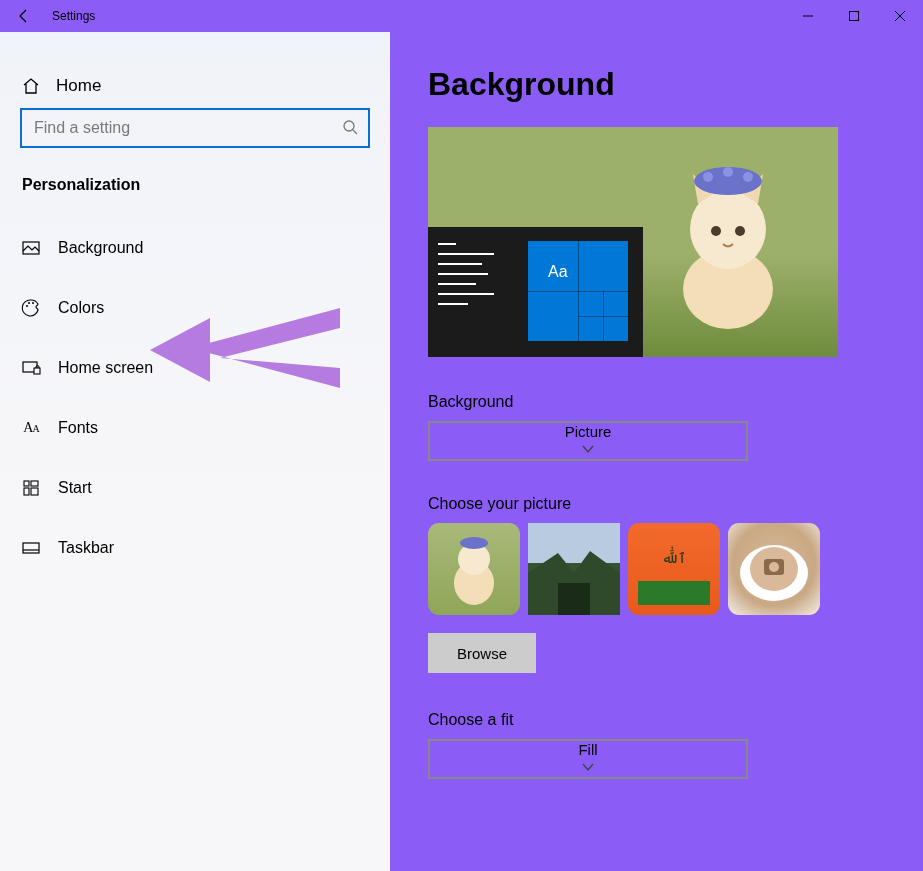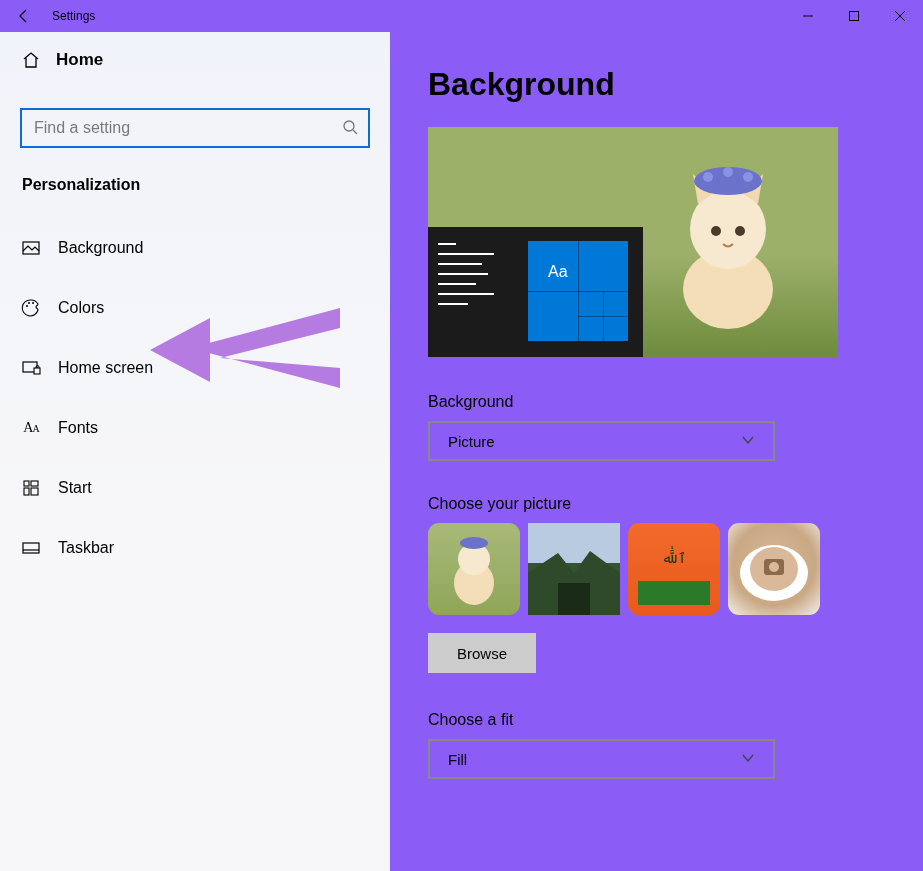--- a/index.html
+++ b/index.html
@@ -5,21 +5,21 @@
   * { box-sizing: border-box; }
   html, body { margin: 0; padding: 0; font-family: "Segoe UI", Arial, sans-serif; font-size: 15px; color: #000; }
   .window { width: 923px; height: 871px; background: #8b5cf6; position: relative; overflow: hidden; }
   .titlebar { height: 32px; display: flex; align-items: center; }
   .titlebar .back { width: 48px; height: 32px; display: flex; align-items: center; justify-content: center; }
   .titlebar .title { font-size: 12px; padding-left: 4px; }
   .winctrls { margin-left: auto; display: flex; }
   .winctrls .btn { width: 46px; height: 32px; display: flex; align-items: center; justify-content: center; }
   .body { display: flex; height: calc(100% - 32px); }
   .sidebar { width: 390px; padding: 18px 20px 0 20px; background: linear-gradient(180deg, #f1f3fa 0%, #f7f7f9 60%, #f7f7f9 100%); position: relative; }
-  .sidebar .home { display: flex; align-items: flex-start; height: 46px; margin-bottom: 10px; font-weight: bold; }
+  .sidebar .home { display: flex; align-items: flex-end; height: 46px; margin-bottom: 10px; }
   .sidebar .home .icon { width: 22px; display: flex; justify-content: center; }
   .sidebar .home .label { font-size: 17px; padding-left: 14px; }
   .searchbox { height: 40px; border: 2px solid #0b6dd4; display: flex; align-items: center; padding: 0 10px; margin-bottom: 28px; margin-top: 12px; }
   .searchbox input { flex: 1; border: none; outline: none; font-size: 16px; background: transparent; color: #666; }
   .searchbox input::placeholder { color: #7a7a7a; }
   .searchbox .sicon { color: #666; }
   .section { font-size: 16px; font-weight: 600; margin-bottom: 30px; padding-left: 2px; }
   .navlist { list-style: none; margin: 0; padding: 0; }
   .navlist li { display: flex; align-items: center; height: 48px; margin-bottom: 12px; }
   .navlist li .nicon { width: 22px; display: flex; justify-content: center; text-align: right; }
@@ -29,21 +29,21 @@
   .preview-area { width: 410px; height: 230px; background: linear-gradient(180deg,#9db06a 0%, #9db06a 55%, #6e8c3d 100%); position: relative; overflow: hidden; margin-bottom: 36px; }
   .preview-cat { position:absolute; right: 40px; top: 12px; width: 140px; height: 190px; }
   .preview-task { position:absolute; left:0; bottom:0; height:130px; width:215px; background:#1b1b1b; }
   .preview-task .tile-area { position:absolute; left:100px; top:14px; width:100px; height:100px; background:#0078d7; }
   .preview-task .tile-area::after{ content:"Aa"; color:#fff; position:absolute; left:20px; top:22px; font-size:16px; }
   .preview-task .tile-grid { position:absolute; left:100px; top:14px; width:100px; height:100px; }
   .preview-task .tile-grid span{ position:absolute; background:rgba(0,0,0,0.35); }
   .preview-lines { position:absolute; left:10px; top:16px; width:70px; }
   .preview-lines div{ height:2px; background:#fff; margin-bottom:8px; }
   .formlabel { font-size: 16px; margin-bottom: 10px; }
-  .select { width: 347px; height: 40px; border: 2px solid #888; display: flex; align-items: center; padding: 0 18px; font-size: 15px; margin-bottom: 34px; justify-content: space-between; }
+  .select { width: 320px; height: 40px; border: 2px solid #888; display: flex; align-items: center; padding: 0 18px; font-size: 15px; margin-bottom: 34px; justify-content: space-between; flex-direction: column; }
   .select .chev { color:#444; }
   .thumbs { display: flex; gap: 8px; margin-bottom: 18px; }
   .thumb { width: 92px; height: 92px; background:#ccc;border-radius:11px; }
   .thumb.t1{ background: linear-gradient(180deg,#a9b97a 0%,#8fa658 100%); position:relative; }
   .thumb.t2{ background: linear-gradient(180deg,#3a5d36 0%,#2e4a2b 100%); position:relative; }
   .thumb.t3{ background: linear-gradient(180deg,#f26a2c 0%,#e85a1b 100%); position:relative; }
   .thumb.t4{ background: radial-gradient(circle at 50% 45%, #d9b999 0%, #c9a884 60%, #f4efe9 100%); position:relative; }
   .browse { width: 108px; height: 40px; background:#ccc; border:none; font-size:15px; margin-bottom: 38px; cursor:pointer; }
   .arrow-annotation { position:absolute; left:130px; top:246px; pointer-events:none; }
 </style>

